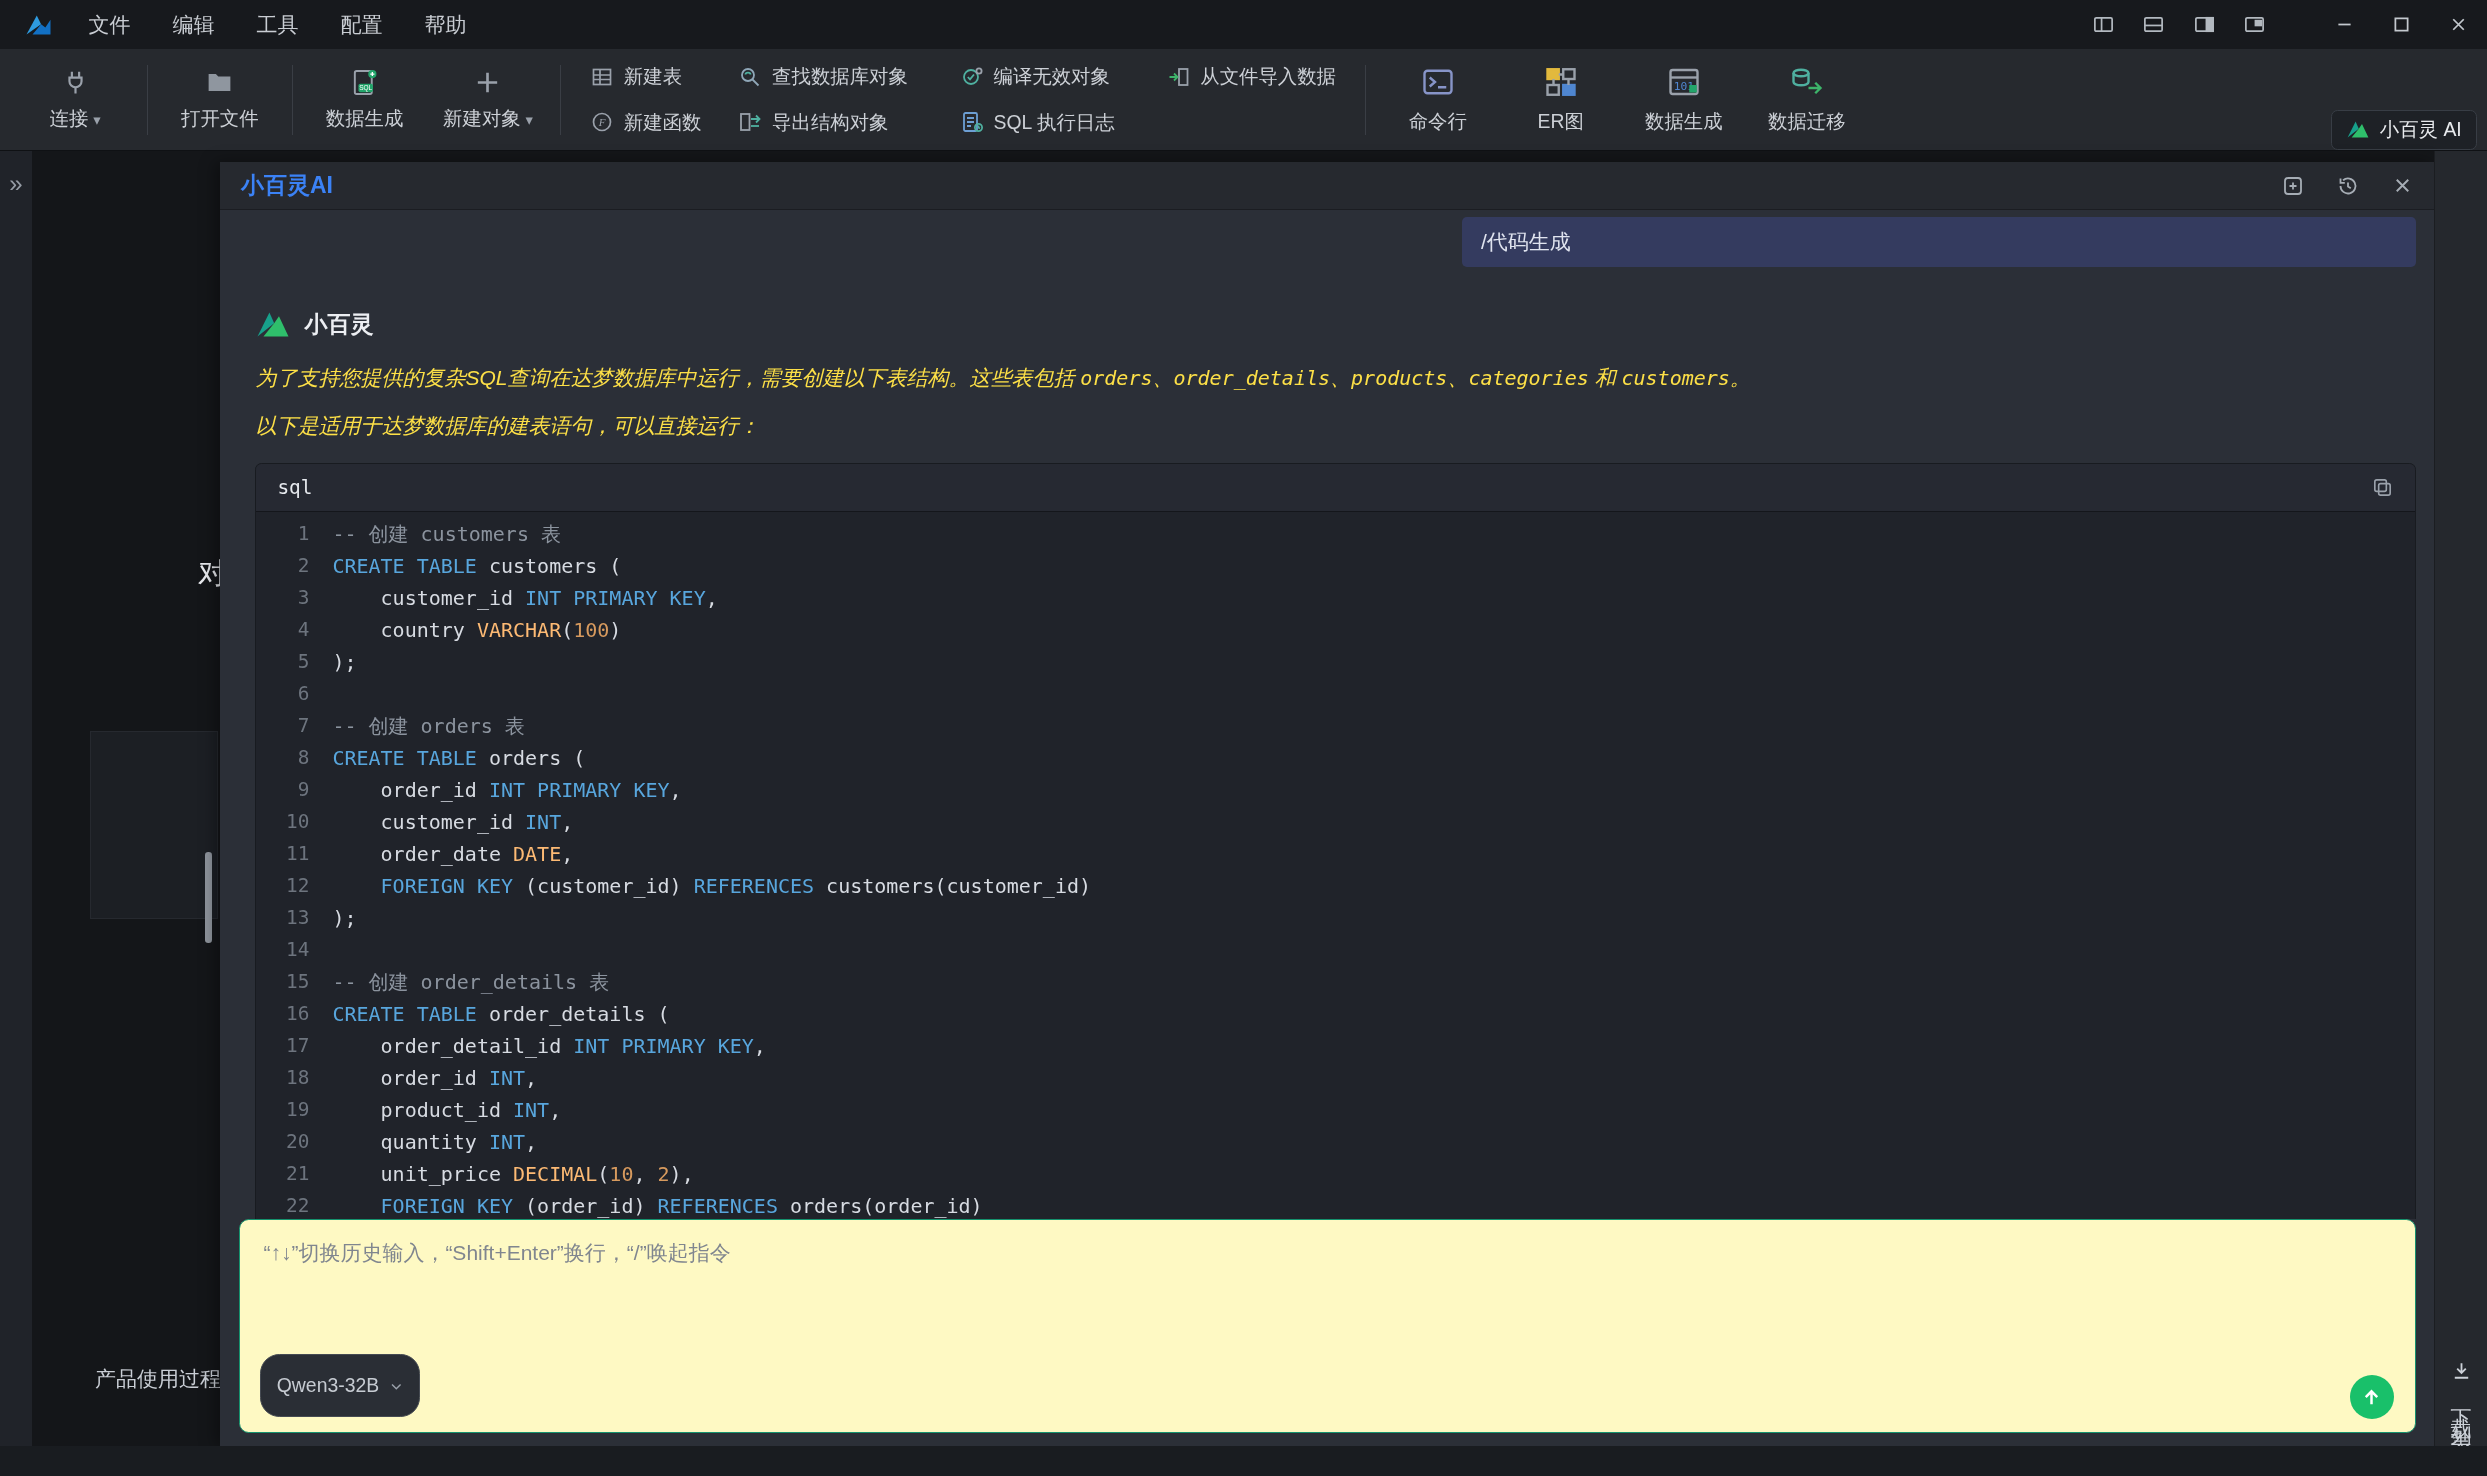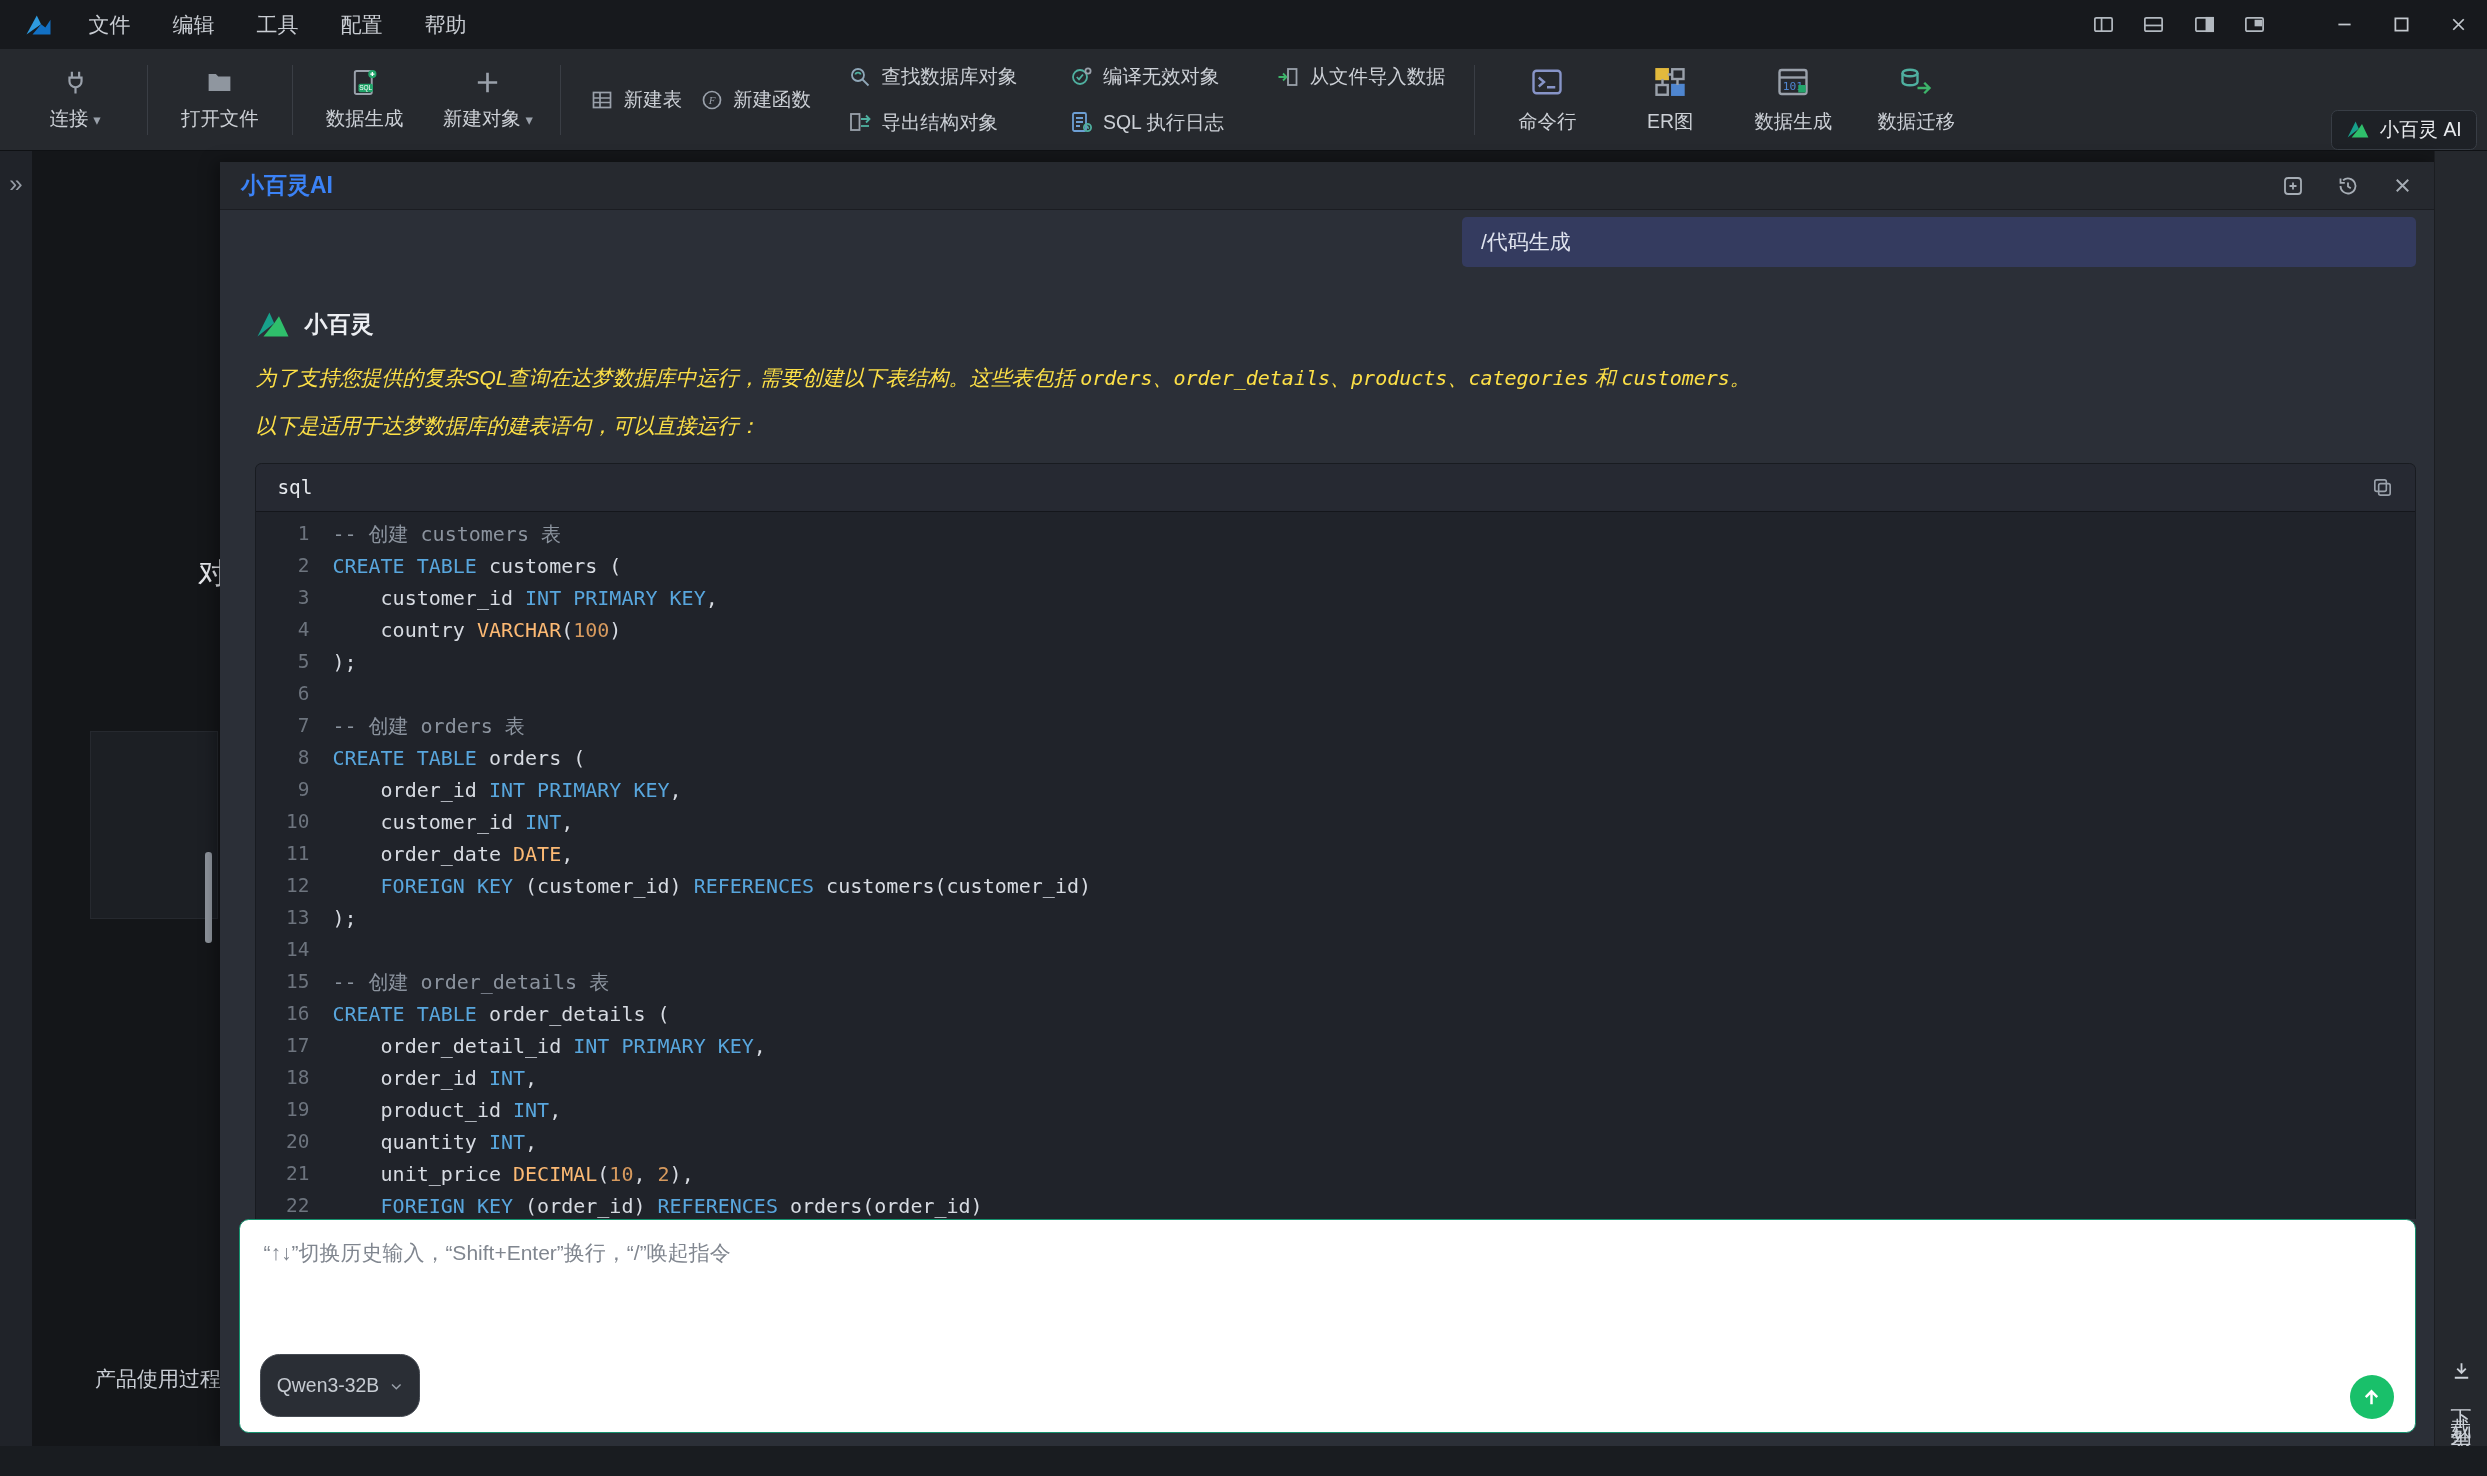--- a/index.html
+++ b/index.html
@@ -15,21 +15,21 @@
   .win-right{position:absolute;right:0;top:0;height:49px;display:flex;align-items:center;padding-right:18px;gap:36px;}
   .layout-icons{display:flex;gap:27.5px;margin-right:32px;}
   .wc{color:#c3c8ce;}
 
   
   .toolbar{position:absolute;top:49px;left:0;right:0;height:102px;background:#26292e;border-bottom:0.8px solid #0f1114;display:flex;align-items:center;padding:0 0 0 24px;box-sizing:border-box;gap:21px;}
   .tb-btn{display:flex;flex-direction:column;align-items:center;justify-content:center;gap:8px;min-width:89px;padding:0 6.5px;}
   .tb-label{font-size:19.4px;color:#ccd0d6;white-space:nowrap;}
   .caret{font-size:14.6px;color:#9aa1ab;margin-left:4.9px;}
   .tb-divider{width:0.8px;height:70px;background:#3a3e45;flex:none;}
-  .tb-stack{display:flex;flex-direction:row;justify-content:center;gap:1.6px;}
+  .tb-stack{display:flex;flex-direction:column;justify-content:center;gap:1.6px;}
   .tb-row-btn{display:flex;align-items:center;gap:9.7px;height:44px;padding:0 8px;}
   .tb-grid{display:grid;grid-template-columns:auto auto auto;grid-auto-rows:44px;column-gap:36px;row-gap:1.6px;align-items:center;}
   .ai-badge{position:absolute;right:9.7px;bottom:0;display:flex;align-items:center;gap:9.7px;background:#1e2126;border:0.8px solid #383d45;border-radius:6.5px;padding:5.7px 14.6px;}
   .ai-badge-label{font-size:19.4px;color:#e9ebee;white-space:nowrap;}
 
   
   .workarea{position:absolute;top:151px;left:0;right:0;bottom:31px;background:#141619;}
   .left-rail{position:absolute;left:0;top:0;bottom:0;width:32px;background:#202329;border-right:0.8px solid #2a2d33;}
   .expand-glyph{display:block;margin:19.4px auto 0;width:23px;font-size:24px;color:#959ca5;text-align:center;}
   .behind-col{position:absolute;left:32px;top:0;bottom:0;width:188px;background:#141619;overflow:hidden;}
@@ -63,21 +63,21 @@
   .code-header{height:47px;display:flex;align-items:center;padding:0 21px;background:#262932;border-bottom:0.8px solid #14161b;}
   .code-lang{font-family:"DejaVu Sans Mono","Liberation Mono",monospace;font-size:19.4px;color:#e6e9ee;}
   .code-copy{margin-left:auto;}
   .code-body{padding-top:6.5px;}
   .code-line{display:flex;height:32px;line-height:32px;font-family:"DejaVu Sans Mono","Liberation Mono",monospace;font-size:20px;}
   .ln{flex:none;width:53px;text-align:right;padding-right:23px;color:#6d747e;font-size:19.4px;}
   .ltx{white-space:pre;color:#d7dbe2;}
   .tok-k{color:#58a6dd;} .tok-t{color:#fdba74;} .tok-n{color:#d79a5e;} .tok-c{color:#8b939e;} .tok-p{color:#d7dbe2;}
 
   .input-wrap{flex:none;height:227px;padding:0 19.4px 13px;box-sizing:border-box;}
-  .input-box{position:relative;height:100%;background:#ffffff;border:1.6px solid #15926e;border-radius:9.7px;box-sizing:border-box;}
+  .input-box{position:relative;height:100%;background:#fef9c3;border:1.6px solid #15926e;border-radius:9.7px;box-sizing:border-box;}
   .placeholder{position:absolute;top:19.4px;left:23px;font-size:21px;color:#80868f;}
   .model-pill{position:absolute;left:19.4px;bottom:14.6px;height:37px;display:flex;align-items:center;gap:9.7px;padding:12px 16px;border:0.8px solid #454a52;border-radius:19.4px;background:#2a2e35;color:#c6cbd2;font-size:19.4px;}
   .send-btn{position:absolute;right:21px;bottom:13px;width:44px;height:44px;border-radius:50%;background:#19c06a;display:flex;align-items:center;justify-content:center;}
 </style>
 </head>
 <body>
 
 <div class="app">
 
   <div class="topbar">

